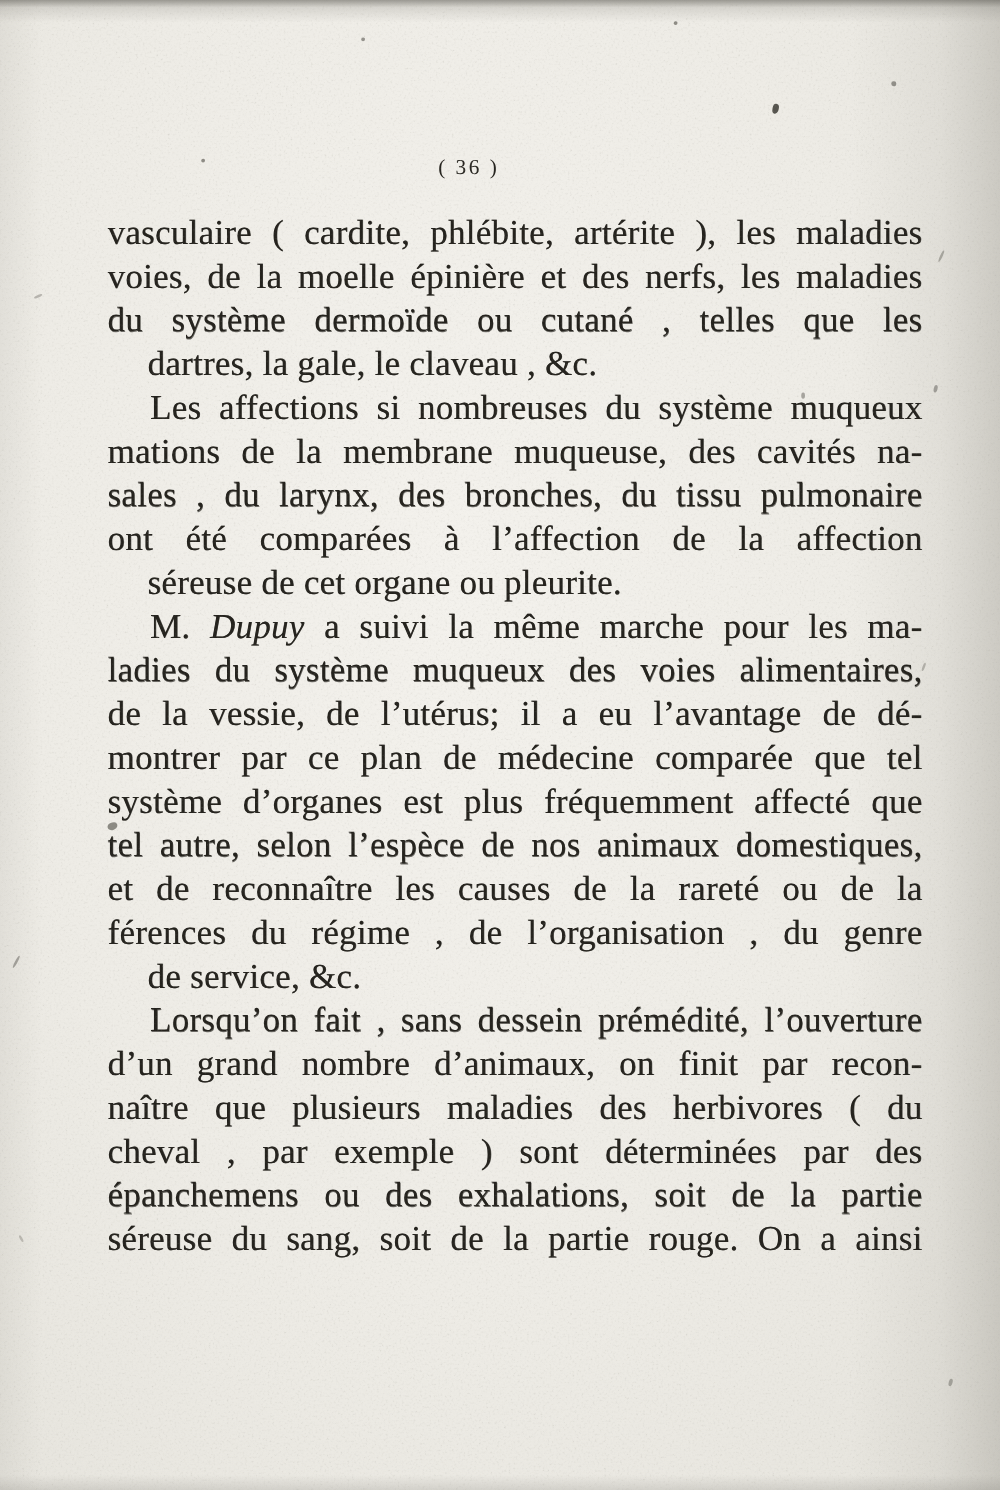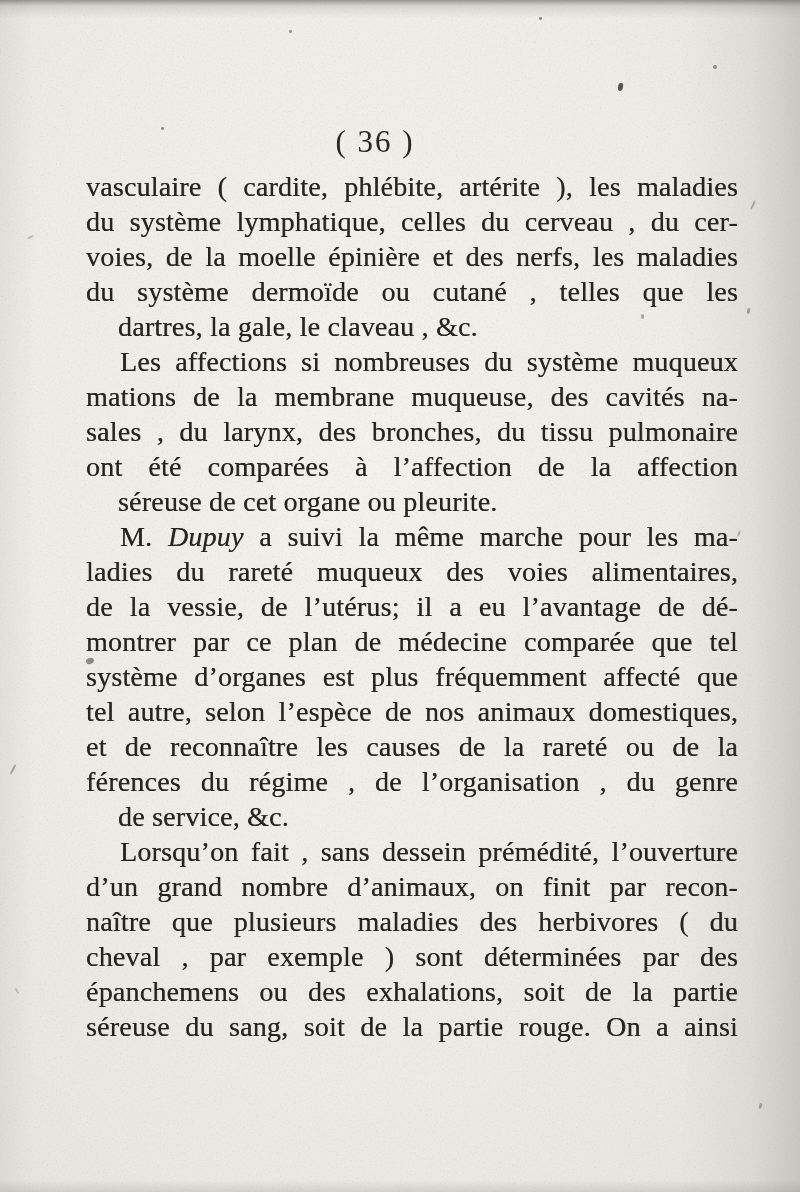--- a/index.html
+++ b/index.html
@@ -27,21 +27,21 @@
     z-index: 5;
   }
   .page-number {
     position: absolute;
     top: 124px;
     left: 86px;
     width: 652px;
     padding-right: 74px;
     box-sizing: border-box;
     text-align: center;
-    font-size: 31px;
+    font-size: 17px;
     letter-spacing: 2px;
     color: #26241f;
     z-index: 3;
   }
   .text-block {
     position: absolute;
     top: 169px;
     left: 86px;
     width: 652px;
     z-index: 3;
@@ -84,35 +84,34 @@
       </feComponentTransfer>
     </filter>
     <rect width="800" height="1192" filter="url(#paperNoise)" opacity="0.55"></rect>
   </svg>
 
   <div class="page-number">( 36 )</div>
 
   <div class="text-block">
       <div class="paragraph">
         <div class="line"><span>vasculaire ( cardite, phlébite, artérite ), les maladies</span></div>
-        <div class="line"><span>du système lymphatique, celles du cerveau , du cer-</span></div>
         <div class="line"><span>voies, de la moelle épinière et des nerfs, les maladies</span></div>
         <div class="line"><span>du système dermoïde ou cutané , telles que les</span></div>
         <div class="line para-end"><span>dartres, la gale, le claveau , &amp;c.</span></div>
       </div>
       <div class="paragraph">
         <div class="line indent"><span>Les affections si nombreuses du système muqueux</span></div>
         <div class="line"><span>mations de la membrane muqueuse, des cavités na-</span></div>
         <div class="line"><span>sales , du larynx, des bronches, du tissu pulmonaire</span></div>
         <div class="line"><span>ont été comparées à l’affection de la affection</span></div>
         <div class="line para-end"><span>séreuse de cet organe ou pleurite.</span></div>
       </div>
       <div class="paragraph">
         <div class="line indent"><span>M. </span><i>Dupuy</i><span> a suivi la même marche pour les ma-</span></div>
-        <div class="line"><span>ladies du rareté muqueux des voies alimentaires,</span></div>
+        <div class="line"><span>ladies du système muqueux des voies alimentaires,</span></div>
         <div class="line"><span>de la vessie, de l’utérus; il a eu l’avantage de dé-</span></div>
         <div class="line"><span>montrer par ce plan de médecine comparée que tel</span></div>
         <div class="line"><span>système d’organes est plus fréquemment affecté que</span></div>
         <div class="line"><span>tel autre, selon l’espèce de nos animaux domestiques,</span></div>
         <div class="line"><span>et de reconnaître les causes de la rareté ou de la</span></div>
         <div class="line"><span>férences du régime , de l’organisation , du genre</span></div>
         <div class="line para-end"><span>de service, &amp;c.</span></div>
       </div>
       <div class="paragraph">
         <div class="line indent"><span>Lorsqu’on fait , sans dessein prémédité, l’ouverture</span></div>

